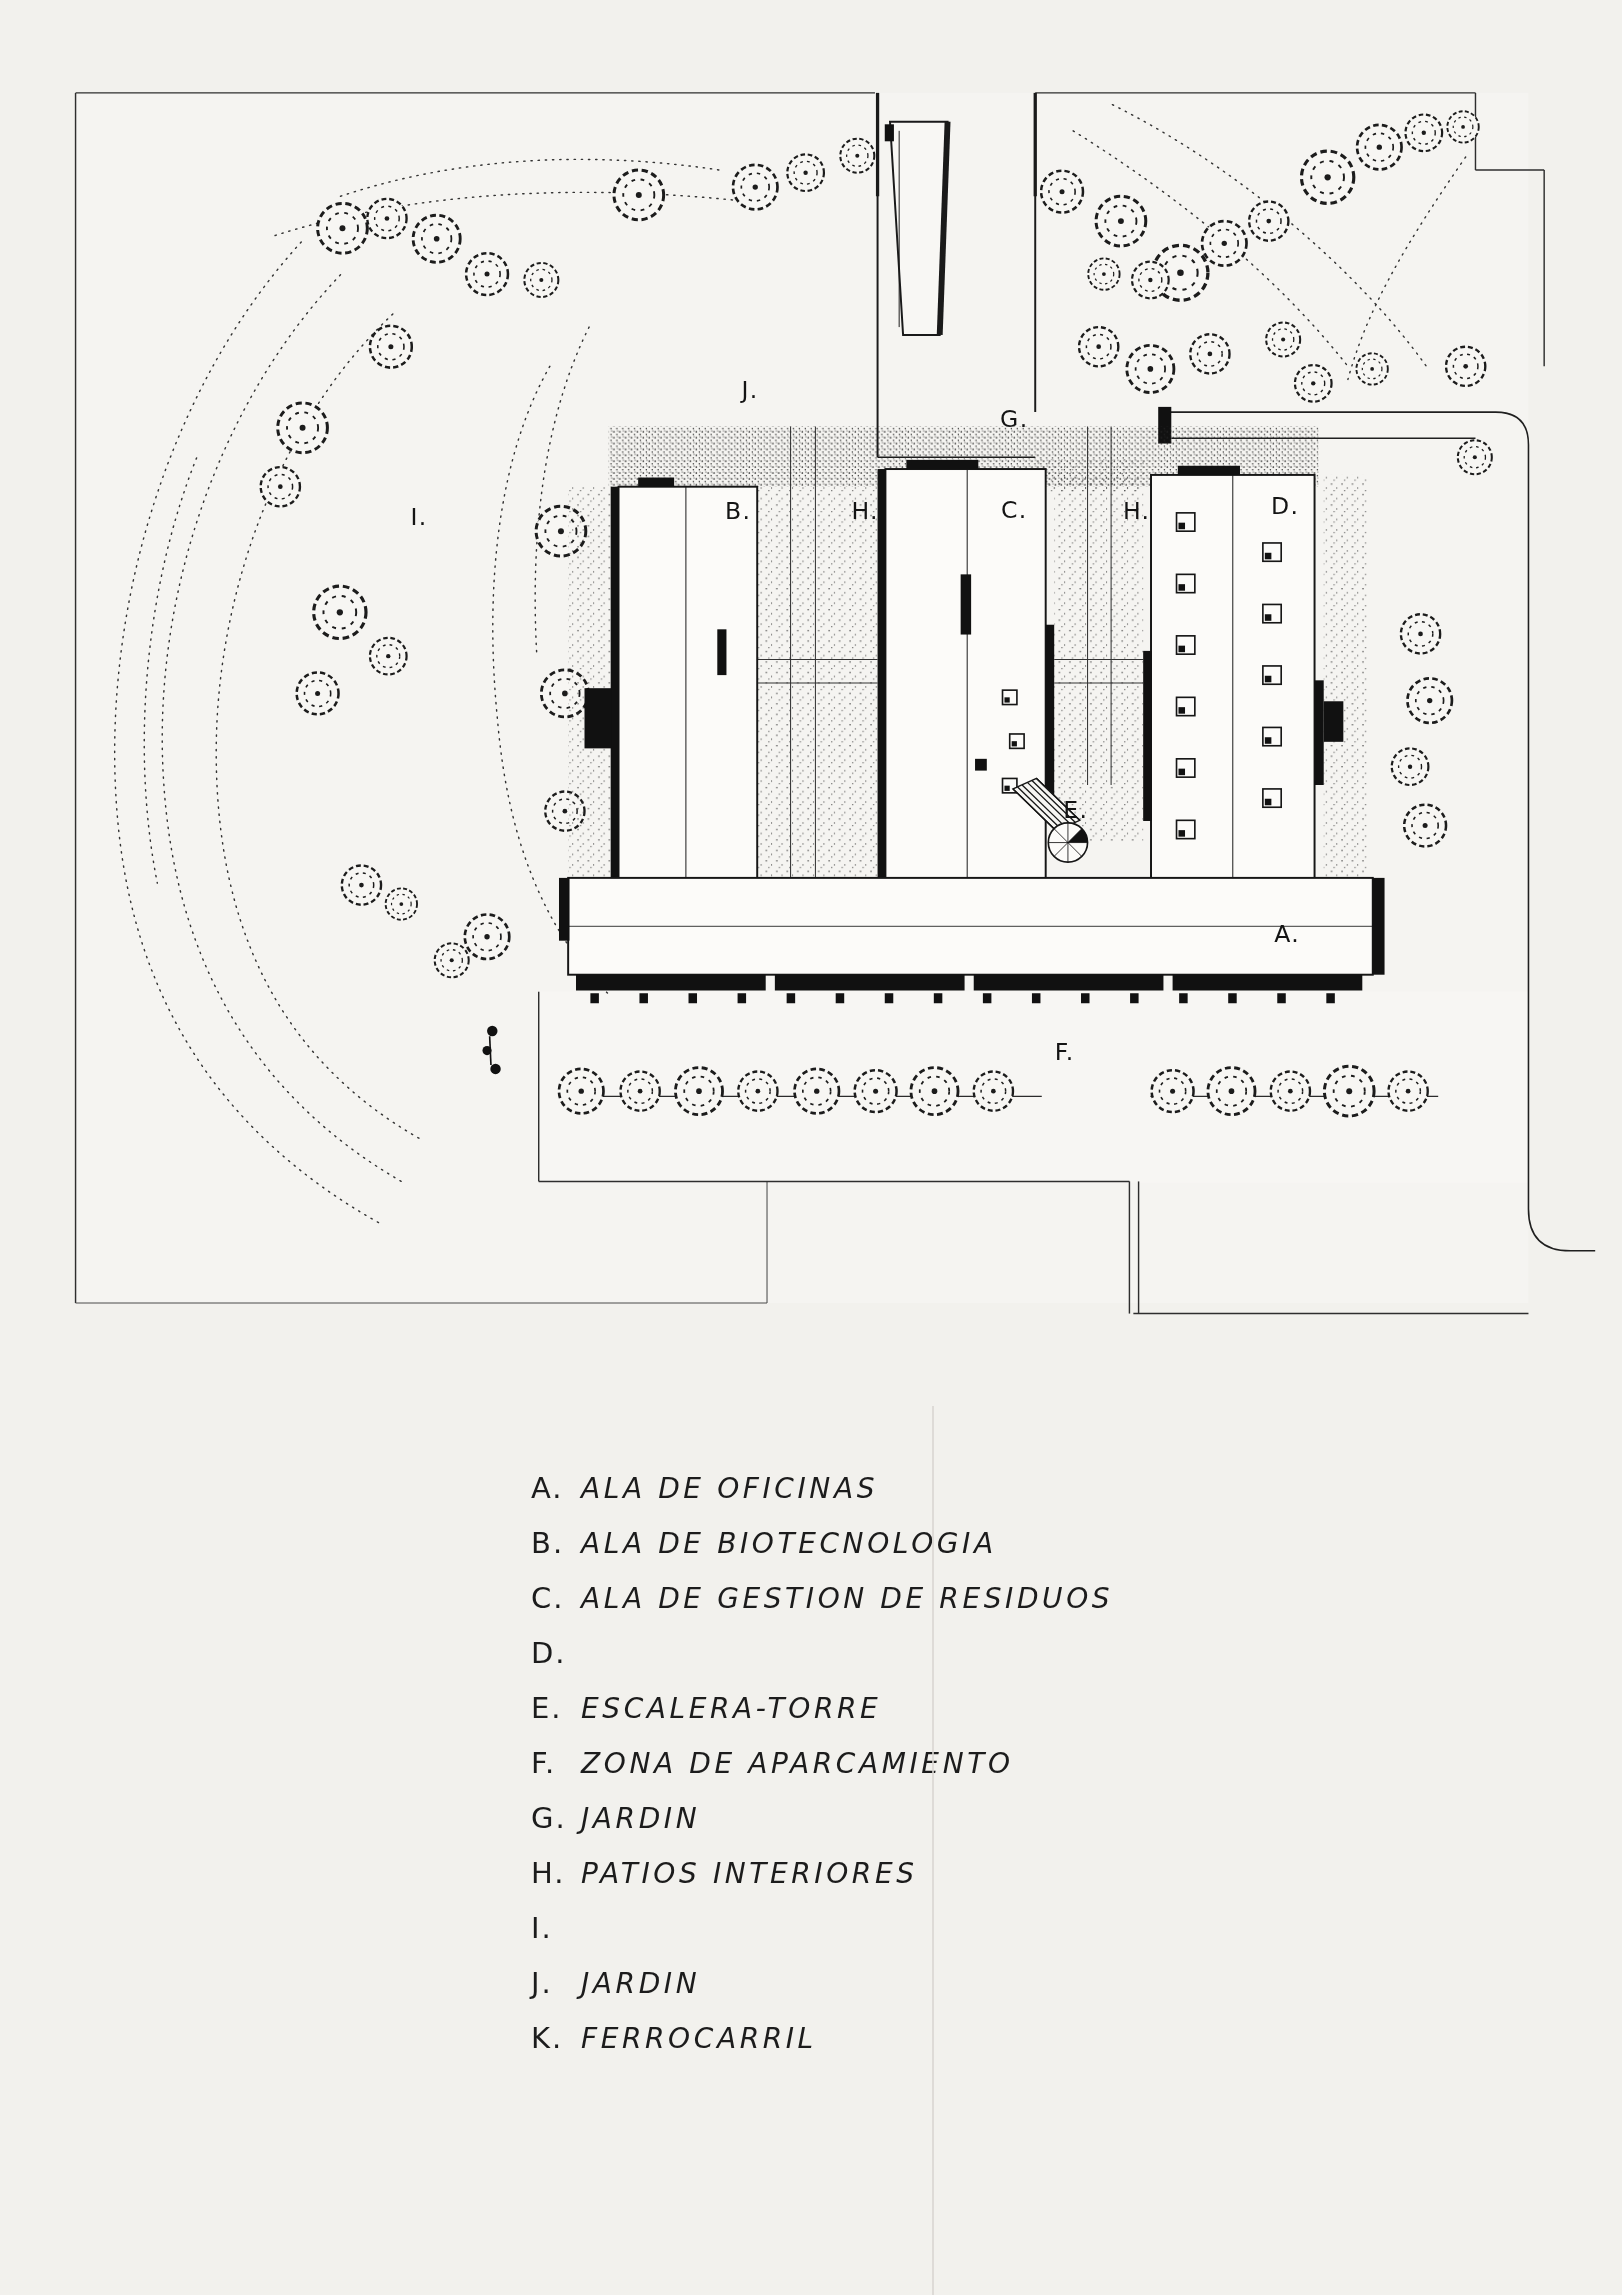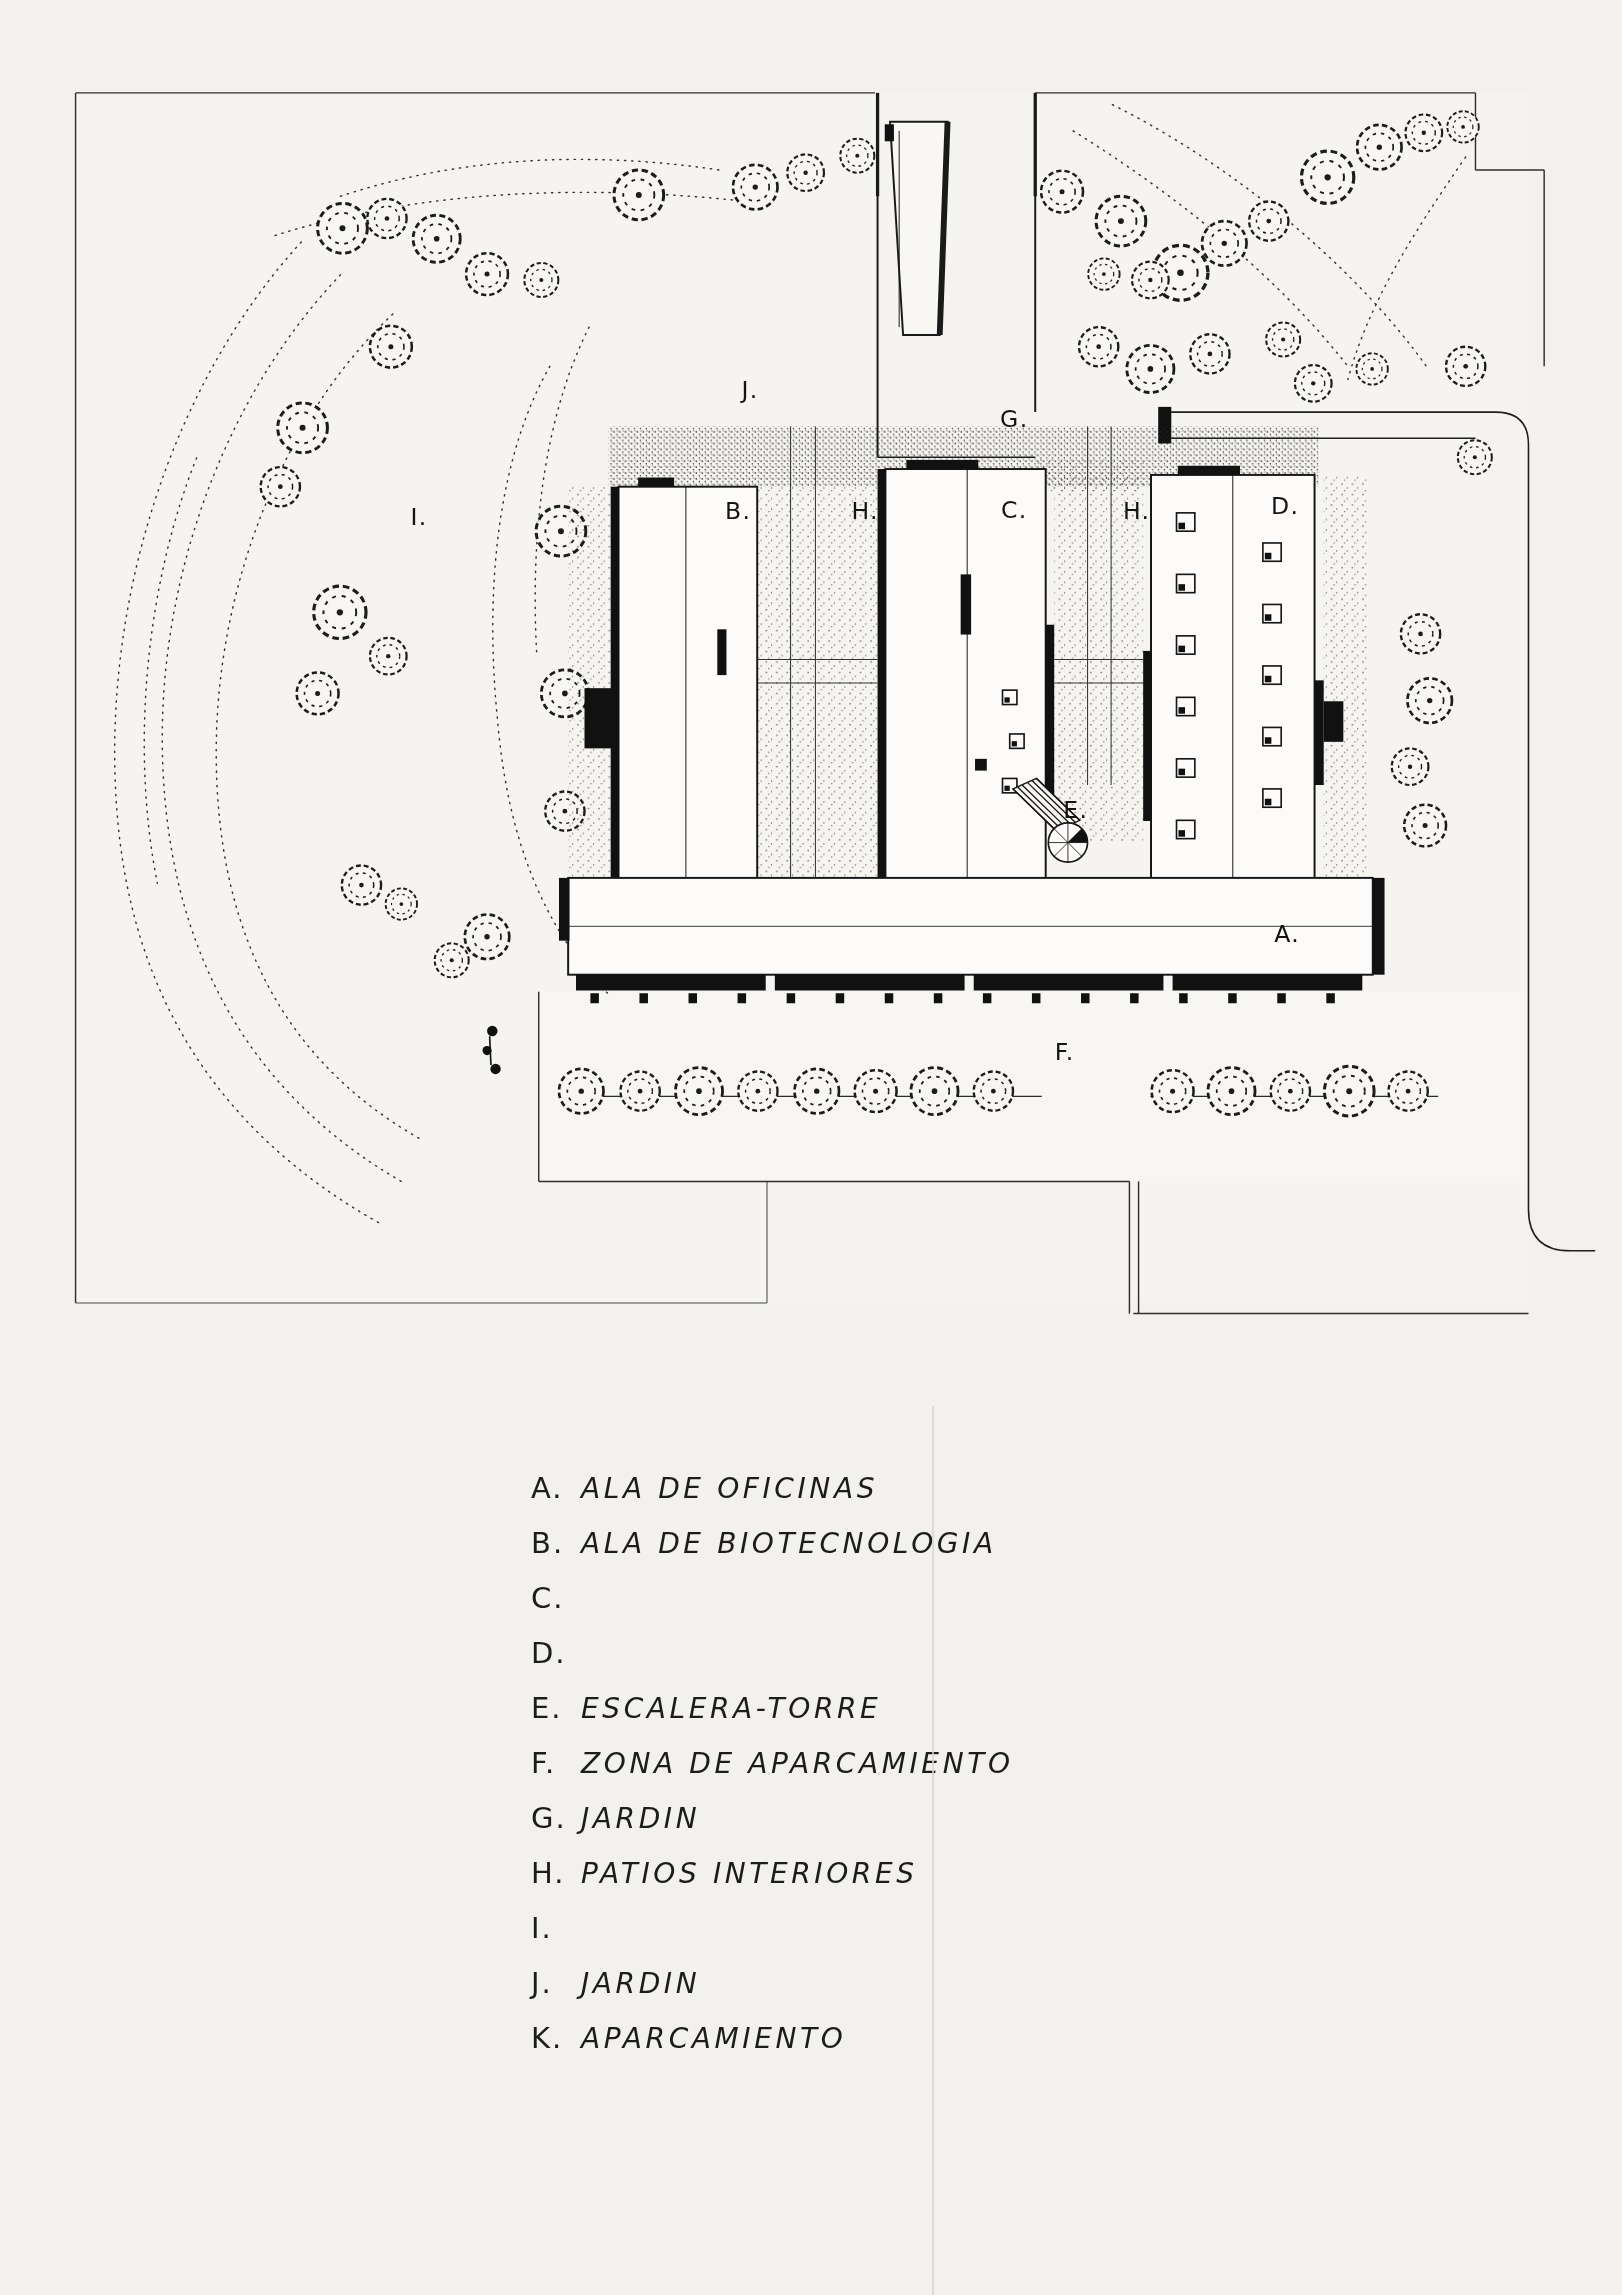--- a/index.html
+++ b/index.html
@@ -327,20 +327,21 @@
     <div class="legend-row">
       <span class="legend-letter">A.</span>
       <span class="legend-label">ALA DE OFICINAS</span>
     </div>
     <div class="legend-row">
       <span class="legend-letter">B.</span>
       <span class="legend-label">ALA DE BIOTECNOLOGIA</span>
     </div>
     <div class="legend-row">
       <span class="legend-letter">C.</span>
+      <span class="legend-label">ALA DE GESTION DE RESIDUOS</span>
     </div>
     <div class="legend-row">
       <span class="legend-letter">D.</span>
     </div>
     <div class="legend-row">
       <span class="legend-letter">E.</span>
       <span class="legend-label">ESCALERA-TORRE</span>
     </div>
     <div class="legend-row">
       <span class="legend-letter">F.</span>
@@ -356,19 +357,19 @@
     </div>
     <div class="legend-row">
       <span class="legend-letter">I.</span>
     </div>
     <div class="legend-row">
       <span class="legend-letter">J.</span>
       <span class="legend-label">JARDIN</span>
     </div>
     <div class="legend-row">
       <span class="legend-letter">K.</span>
-      <span class="legend-label">APARCAMIENTO</span>
+      <span class="legend-label">FERROCARRIL</span>
     </div>
   </div>
 
   <div class="crease"></div>
 </div>
 
 
 </body></html>

